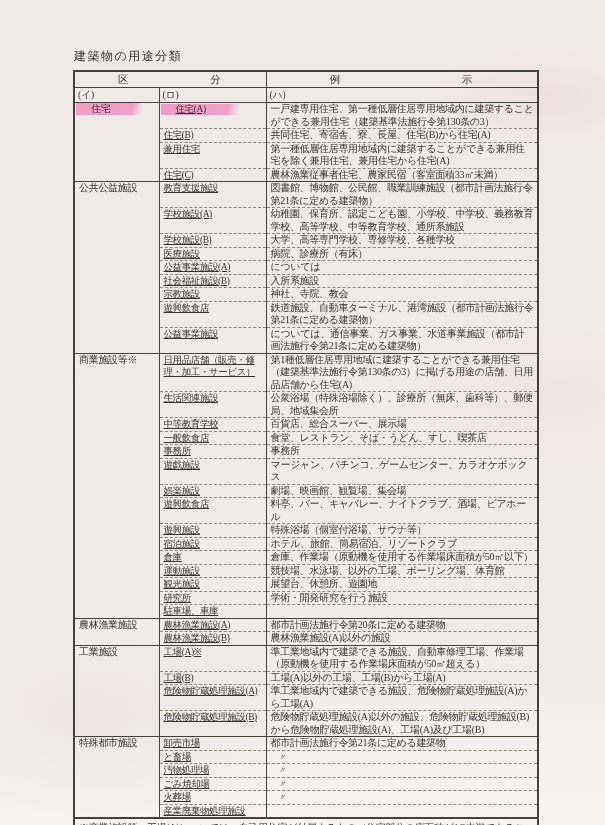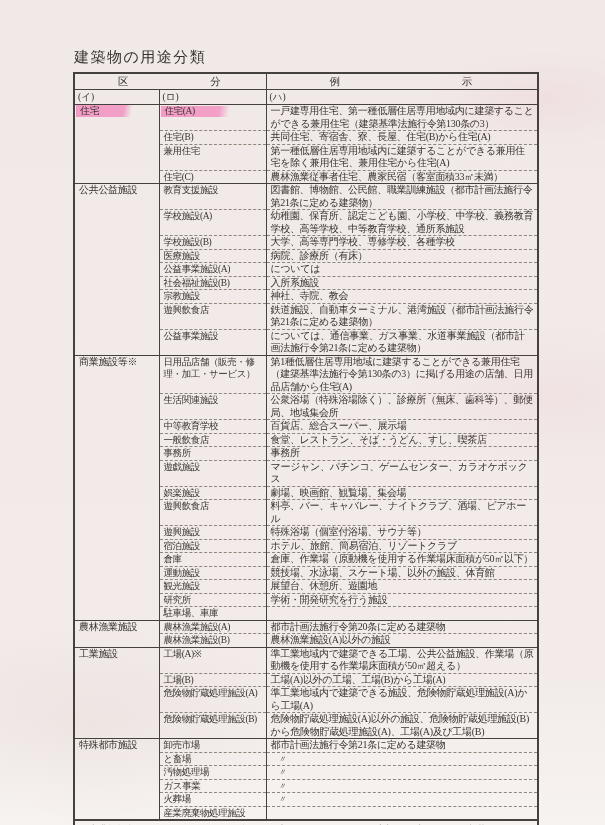--- a/index.html
+++ b/index.html
@@ -11,21 +11,21 @@
     overflow:hidden;
     font-family:"Liberation Serif","DejaVu Serif",serif;
     color:#37332e;
     background:
       radial-gradient(ellipse 170px 70px at 90% 12%, rgba(236,168,192,0.16), transparent 70%),
       radial-gradient(ellipse 220px 100px at 92% 48%, rgba(236,168,192,0.12), transparent 70%),
       radial-gradient(ellipse 300px 130px at 15% 88%, rgba(215,195,190,0.20), transparent 75%),
       linear-gradient(180deg,#f0e9e7 0%,#f2ebe9 82%,#f7f3f1 100%);
   }
   .title{
-    font-size:15px;
+    font-size:12px;
     letter-spacing:1.5px;
     margin:0 0 5px 1px;
   }
   table.tbl{
     border-collapse:collapse;
     table-layout:fixed;
     width:464px;
     border:2px solid #45413c;
   }
   col.c1{width:85px}
@@ -41,27 +41,27 @@
   }
   thead td{
     border:1px solid #45413c;
     padding:1px 3px;
   }
   .h-in{display:flex;justify-content:space-around;font-size:10.5px;line-height:13px;letter-spacing:2px;}
   tr.subhead td{font-size:9.5px;line-height:12px;letter-spacing:0;}
   tbody.sec{border-top:1px solid #45413c;}
   tbody.sec td{border-left:1px solid #45413c;}
   tbody.sec td.cat{border-left:none;font-size:10px;}
-  td.lbl{font-size:9.5px;letter-spacing:-0.4px;}
+  td.lbl{font-size:9.5px;letter-spacing:-0.4px;text-decoration:underline;}
   td.sub{border-top:1px dashed #8d867b;}
   tbody.fnb{border-top:2px solid #45413c;}
   tbody.fnb td{padding:2px 4px 3px 4px;font-size:10px;line-height:13px;}
   .hl{
     background:linear-gradient(100deg,#f39cc6 0%,#f2a0c8 82%,rgba(243,156,198,0) 96%);
-    padding:0 36px 1px 4px;
+    padding:0 36px 1px 15px;
     margin-left:-3px;
   }
   .hl-cat{padding-right:34px;}
   .ditto{
     font-style:italic;
     font-size:9px;
     color:#4b463f;
     padding-left:7px;
     font-family:"DejaVu Serif","Liberation Serif",serif;
   }
@@ -198,21 +198,21 @@
         <tr>
           <td class="lbl sub">宿泊施設</td>
           <td class="ex sub">ホテル、旅館、簡易宿泊、リゾートクラブ</td>
         </tr>
         <tr>
           <td class="lbl sub">倉庫</td>
           <td class="ex sub">倉庫、作業場（原動機を使用する作業場床面積が50㎡以下）</td>
         </tr>
         <tr>
           <td class="lbl sub">運動施設</td>
-          <td class="ex sub">競技場、水泳場、スケート場、以外の施設、体育館</td>
+          <td class="ex sub">競技場、水泳場、以外の工場、ボーリング場、体育館</td>
         </tr>
         <tr>
           <td class="lbl sub">観光施設</td>
           <td class="ex sub">展望台、休憩所、遊園地</td>
         </tr>
         <tr>
           <td class="lbl sub">研究所</td>
           <td class="ex sub">学術・開発研究を行う施設</td>
         </tr>
         <tr>
@@ -228,21 +228,21 @@
         </tr>
         <tr>
           <td class="lbl sub">農林漁業施設(B)</td>
           <td class="ex sub">農林漁業施設(A)以外の施設</td>
         </tr>
       </tbody>
       <tbody class="sec">
         <tr>
           <td class="cat" rowspan="4">工業施設</td>
           <td class="lbl">工場(A)※</td>
-          <td class="ex">準工業地域内で建築できる工場、公共公益施設、作業場（原動機を使用する作業場床面積が50㎡超える）</td>
+          <td class="ex">準工業地域内で建築できる施設、自動車修理工場、作業場（原動機を使用する作業場床面積が50㎡超える）</td>
         </tr>
         <tr>
           <td class="lbl sub">工場(B)</td>
           <td class="ex sub">工場(A)以外の工場、工場(B)から工場(A)</td>
         </tr>
         <tr>
           <td class="lbl sub">危険物貯蔵処理施設(A)</td>
           <td class="ex sub">準工業地域内で建築できる施設、危険物貯蔵処理施設(A)から工場(A)</td>
         </tr>
         <tr>
@@ -258,21 +258,21 @@
         </tr>
         <tr>
           <td class="lbl sub">と畜場</td>
           <td class="ex sub"><span class="ditto">〃</span></td>
         </tr>
         <tr>
           <td class="lbl sub">汚物処理場</td>
           <td class="ex sub"><span class="ditto">〃</span></td>
         </tr>
         <tr>
-          <td class="lbl sub">ガス事業</td>
+          <td class="lbl sub">ごみ焼却場</td>
           <td class="ex sub"><span class="ditto">〃</span></td>
         </tr>
         <tr>
           <td class="lbl sub">火葬場</td>
           <td class="ex sub"><span class="ditto">〃</span></td>
         </tr>
         <tr>
           <td class="lbl sub">産業廃棄物処理施設</td>
           <td class="ex sub"></td>
         </tr>

